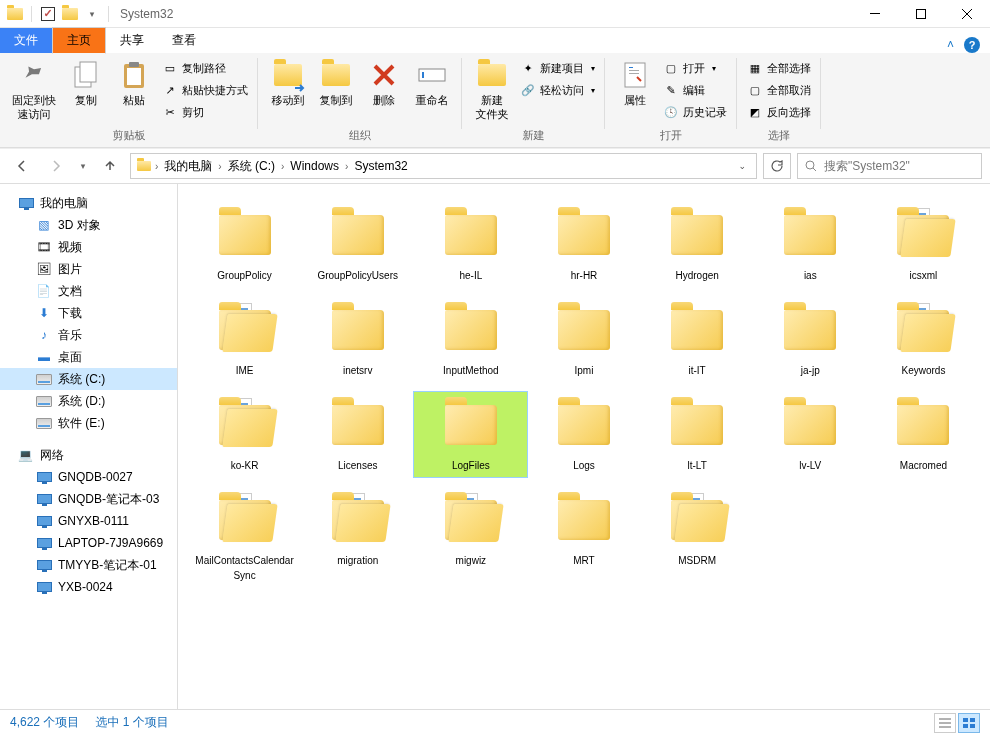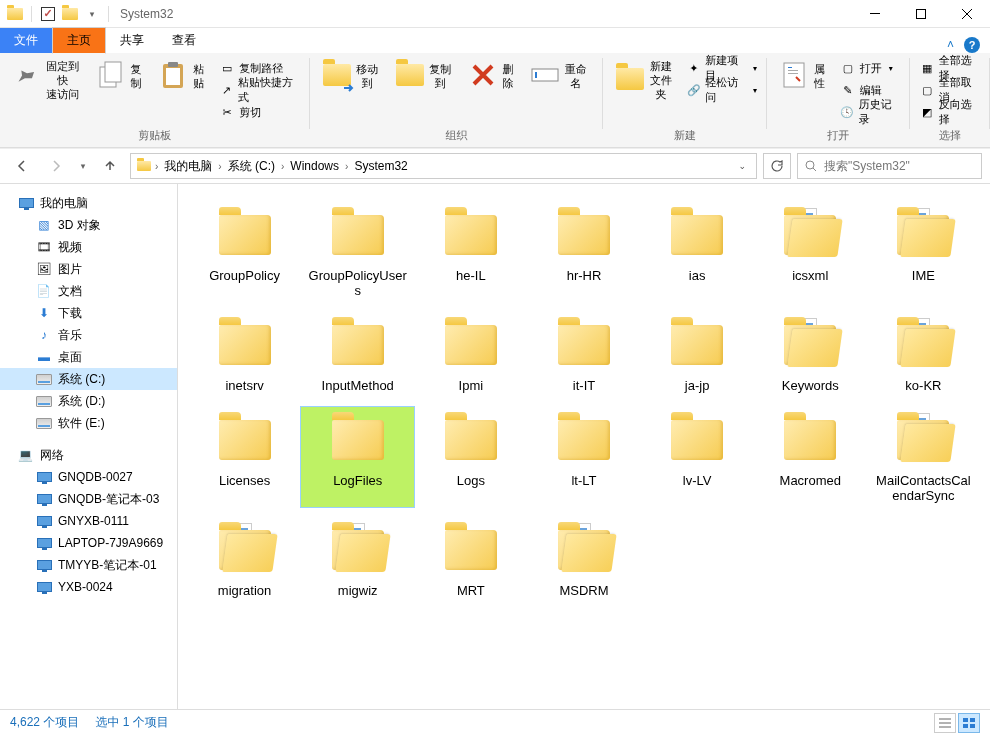--- a/index.html
+++ b/index.html
@@ -23,21 +23,21 @@
 .tab.active { border:1px solid #d0d0d0; border-bottom:1px solid #f5f5f5; background:#f97316; margin-bottom:-1px; }
 .tabs-row .help { margin-left:auto; display:flex; align-items:center; gap:10px; padding-right:10px; }
 .help-circle { width:16px; height:16px; border-radius:50%; background:#1979ca; color:#fff; display:flex; align-items:center; justify-content:center; font-size:11px; font-weight:bold; }
 
 
 .ribbon { height:95px; background:#f5f5f5; border-bottom:1px solid #ddd; display:flex; }
 .rgroup { display:flex; flex-direction:column; align-items:center; padding:4px 6px 2px; position:relative; }
 .rgroup::after { content:""; position:absolute; right:0; top:5px; bottom:18px; width:1px; background:#ddd; }
 .rgroup-body { display:flex; flex:1; align-items:flex-start; }
 .rgroup-label { font-size:11px; color:#666; padding-bottom:2px; }
-.rbtn-lg { display:flex; align-items:center; padding:2px 6px; min-width:48px; text-align:center; }
+.rbtn-lg { display:flex; flex-direction:column; align-items:center; padding:2px 6px; min-width:48px; text-align:center; }
 .rbtn-lg .ricon { width:32px; height:32px; display:flex; align-items:center; justify-content:center; margin-bottom:2px; }
 .rbtn-lg span { font-size:11px; line-height:14px; }
 .rbtn-sm { display:flex; align-items:center; padding:2px 4px; font-size:11px; gap:4px; height:22px; }
 .rcol { display:flex; flex-direction:column; }
 .ricon-folder { width:28px; height:22px; background:linear-gradient(#ffe9a6,#f5c842); border-radius:2px; position:relative; }
 .ricon-folder::before { content:""; position:absolute; top:-5px; left:0; width:12px; height:5px; background:#f5c842; border-radius:2px 2px 0 0; }
 .small-icon { width:16px; height:16px; display:flex; align-items:center; justify-content:center; }
 
 
 .navbar { height:36px; border-top:1px solid #eee; border-bottom:1px solid #ddd; display:flex; align-items:center; padding:0 8px; gap:6px; }
@@ -60,21 +60,21 @@
 .disk-icon { background:linear-gradient(#d0d0d0,#f0f0f0); border:1px solid #999; border-radius:1px; width:16px; height:11px; position:relative; }
 .disk-icon::after { content:""; position:absolute; bottom:1px; left:1px; right:1px; height:2px; background:#5aa0e0; }
 .monitor-icon { width:15px; height:10px; border:1px solid #2970b8; background:#5aa0e0; position:relative; }
 .monitor-icon::after { content:""; position:absolute; bottom:-3px; left:4px; width:5px; height:2px; background:#2970b8; }
 
 .content { flex:1; overflow-y:auto; padding:18px 10px; }
 .grid { display:grid; grid-template-columns:repeat(7,1fr); gap:10px 0; }
 .item { display:flex; flex-direction:column; align-items:center; padding:4px; text-align:center; }
 .item.selected { background:#bef264; outline:1px solid #99d1ff; }
 .item .icon-wrap { width:70px; height:58px; display:flex; align-items:center; justify-content:center; margin-bottom:4px; position:relative; }
-.item .label { font-size:13px; line-height:15px; max-width:100px; word-wrap:break-word; }
+.item .label { font-size:10px; line-height:15px; max-width:100px; word-wrap:break-word; }
 .bigfolder { width:52px; height:40px; background:linear-gradient(135deg,#ffecb0 0%,#f6cc52 100%); border-radius:2px 4px 3px 3px; position:relative; box-shadow:inset -2px -1px 3px rgba(200,140,0,.3); }
 .bigfolder::before { content:""; position:absolute; top:-8px; left:0; width:22px; height:8px; background:linear-gradient(#f8d878,#f5c842); border-radius:3px 4px 0 0; }
 .bigfolder.open::after { content:""; position:absolute; top:4px; left:6px; right:-4px; bottom:-2px; background:linear-gradient(135deg,#ffe9a0 0%,#f7cf58 100%); border-radius:2px 3px 3px 2px; transform:skewX(-8deg); box-shadow:-1px -1px 2px rgba(0,0,0,.1); }
 .paper { position:absolute; width:24px; height:30px; background:#fff; border:1px solid #ccc; top:2px; left:18px; }
 .paper::after { content:""; position:absolute; top:4px; left:3px; right:3px; height:2px; background:#6aa3db; box-shadow:0 4px 0 #6aa3db, 0 8px 0 #6aa3db, 0 12px 0 #ccc, 0 16px 0 #ccc; }
 
 
 .statusbar { height:26px; border-top:1px solid #ddd; display:flex; align-items:center; padding:0 10px; font-size:12px; color:#1a6fba; gap:16px; }
 .statusbar .views { margin-left:auto; display:flex; gap:2px; }
 .view-btn { width:22px; height:20px; border:1px solid #ccc; display:flex; align-items:center; justify-content:center; }
@@ -465,20 +465,26 @@
         <div class="item">
           <div class="icon-wrap">
             <div class="bigfolder"></div>
           </div>
           <div class="label">hr-HR</div>
         </div>
         <div class="item">
           <div class="icon-wrap">
             <div class="bigfolder"></div>
           </div>
+          <div class="label">Hydrogen</div>
+        </div>
+        <div class="item">
+          <div class="icon-wrap">
+            <div class="bigfolder"></div>
+          </div>
           <div class="label">ias</div>
         </div>
         <div class="item">
           <div class="icon-wrap">
             <div class="paper"></div>
             <div class="bigfolder open"></div>
           </div>
           <div class="label">icsxml</div>
         </div>
         <div class="item">

